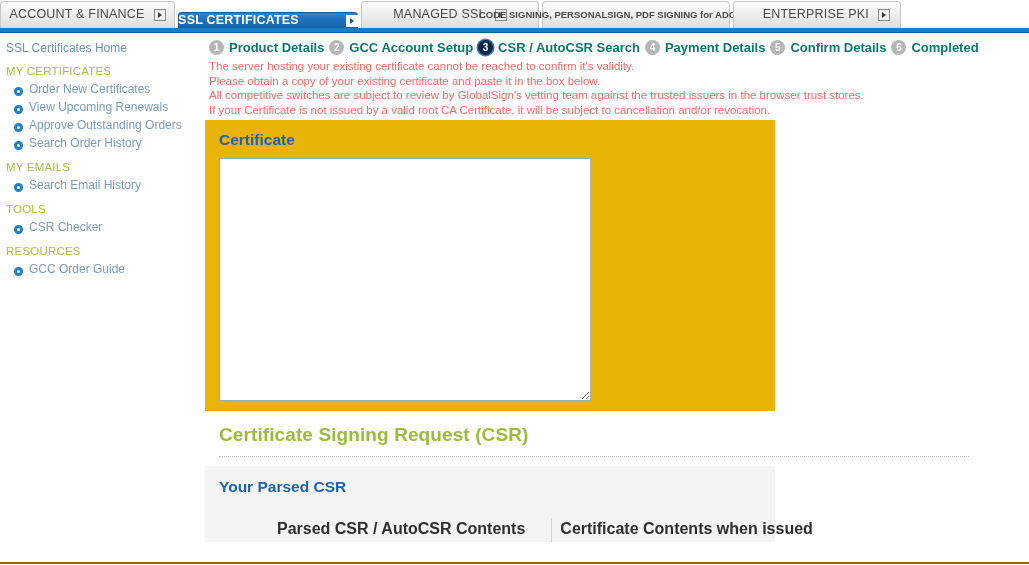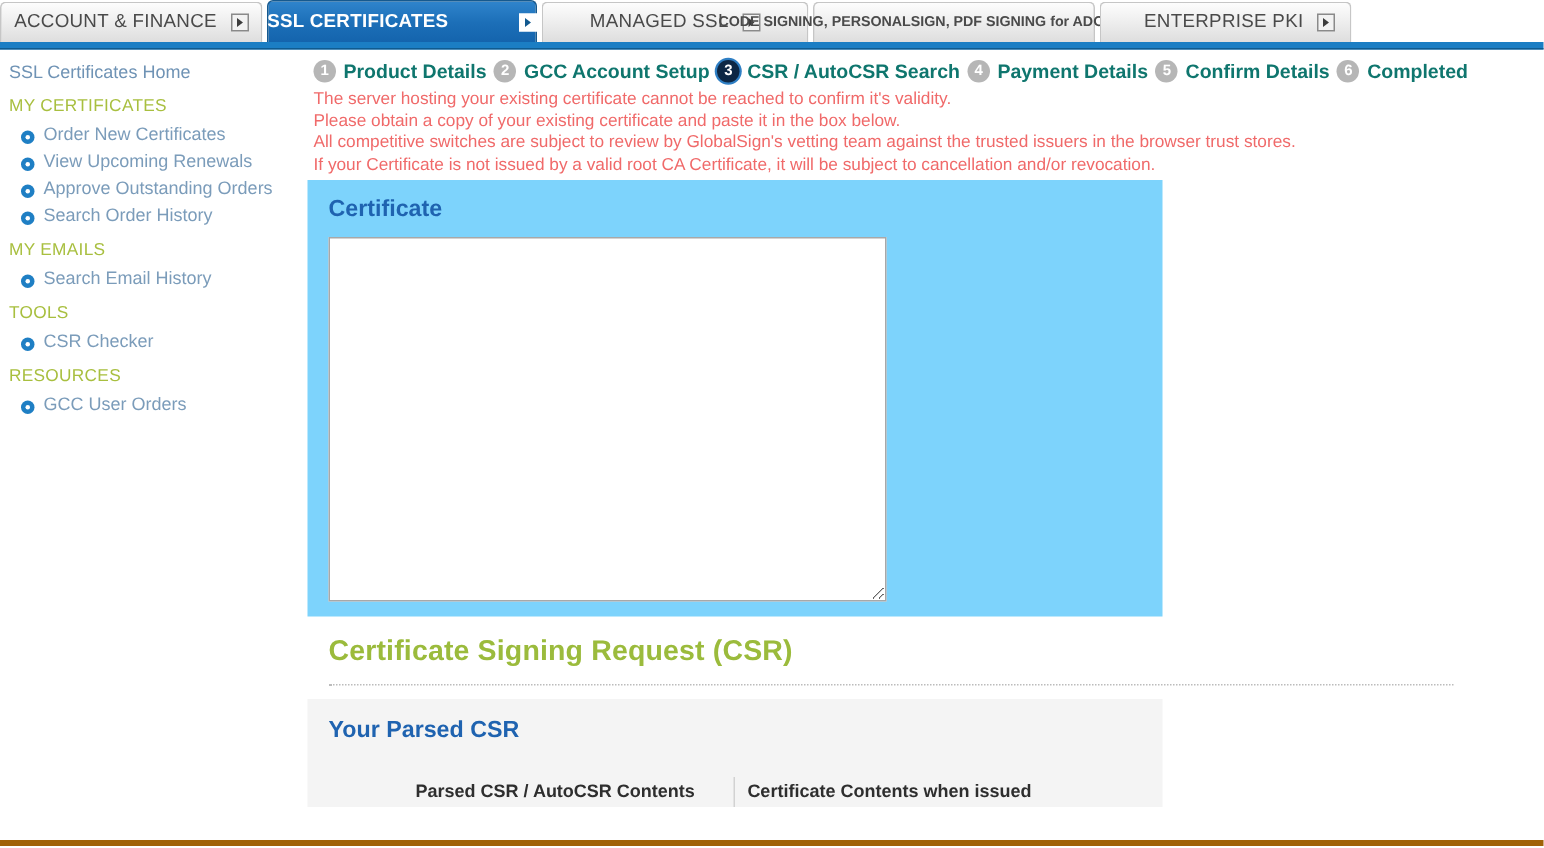--- a/index.html
+++ b/index.html
@@ -47,21 +47,21 @@
     color: #4a4a4a;
     white-space: nowrap;
     cursor: pointer;
     position: relative;
   }
   .tab.active {
     background: linear-gradient(to bottom, #2f84cc 0%, #1c6fb8 52%, #1464ad 100%);
     border-color: #15598f;
     color: #ffffff;
     font-weight: bold;
-    height: 28px;
+    height: 16px;
     z-index: 3;
     gap: 47px;
   }
   .tab .tab-label { line-height: 1.05; text-align: center; }
   .tab .tab-label.two-line { font-size: 9.5px; font-weight: bold; letter-spacing: 0; }
 
   .tab-icon {
     width: 12px; height: 12px;
     box-sizing: border-box;
     border: 1px solid #8a8a8a;
@@ -97,21 +97,21 @@
     background: #0f5b90;
   }
 
   
   .page {
     position: absolute;
     left: 0; top: 33px;
     width: 1029px;
     height: 531px;
     background: #ffffff;
-    border-bottom: 4px solid #a16207;
+    border-bottom: 2px solid #a16207;
     box-sizing: border-box;
     display: flex;
   }
 
   
   .sidebar {
     width: 205px;
     flex: none;
     padding: 8px 0 0 5px;
     box-sizing: border-box;
@@ -204,21 +204,21 @@
     font-size: 11.5px;
     line-height: 14.6px;
     margin-bottom: 3px;
   }
   .warning div { white-space: nowrap; }
 
   
   .panel {
     width: 570px;
     margin-left: 0px;
-    background: #7dd3fc;
+    background: #eab308;
     padding: 8px 0 0 14px;
     box-sizing: border-box;
   }
   .panel-title-blue {
     color: #1f63b0;
     font-weight: bold;
     font-size: 15.5px;
     padding: 3px 0 9px 0;
   }
   .cert-textarea {
@@ -254,21 +254,21 @@
     margin-top: 9px;
     padding: 9px 0 0 14px;
     box-sizing: border-box;
   }
   .parsed-table {
     border-collapse: collapse;
     margin-top: 13px;
     margin-left: 50px;
   }
   .parsed-table th {
-    font-size: 12px;
+    font-size: 16px;
     font-weight: bold;
     color: #2e2e2e;
     text-align: center;
     padding: 2px 26px 4px 8px;
     border-left: 1px solid #d2d2d2;
     white-space: nowrap;
   }
   .parsed-table th:first-child { border-left: none; }
 </style>
 </head>
@@ -353,21 +353,21 @@
       <div class="side-item">
         <span class="side-bullet"></span>
         <span class="side-link">CSR Checker</span>
       </div>
     </div>
 
     <div class="side-group">
       <div class="side-head">RESOURCES</div>
       <div class="side-item">
         <span class="side-bullet"></span>
-        <span class="side-link">GCC User Orders</span>
+        <span class="side-link">GCC Order Guide</span>
       </div>
     </div>
 
   </div>
 
   <div class="main">
 
     <div class="steps">
       <div class="step">
         <span class="step-num">1</span>

